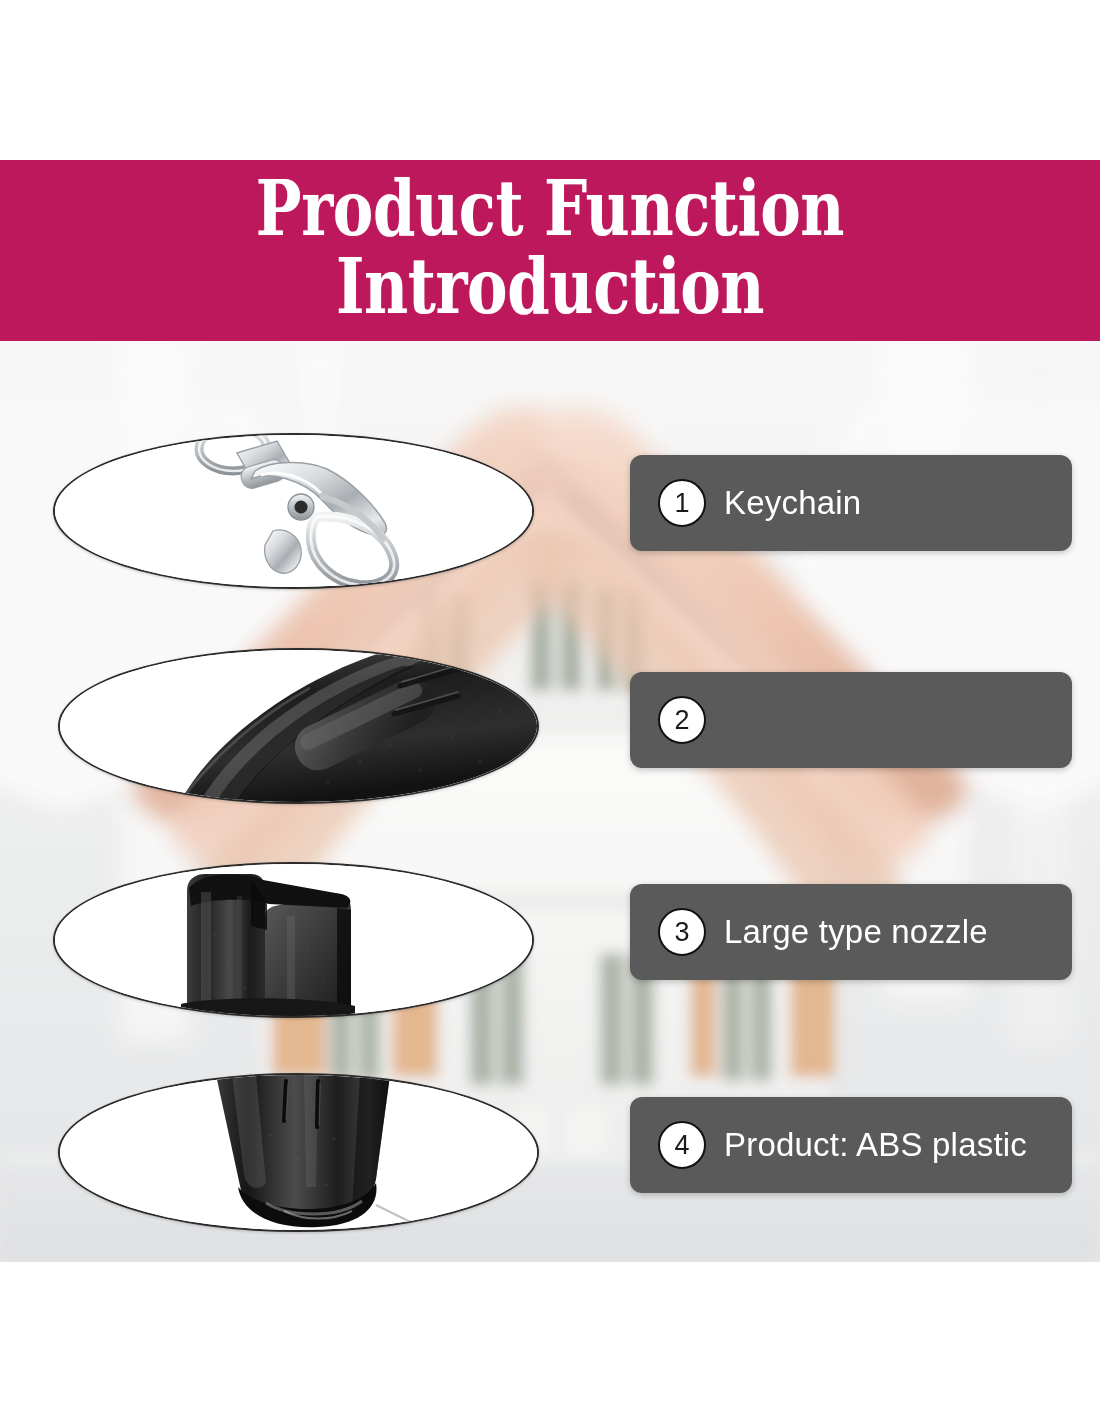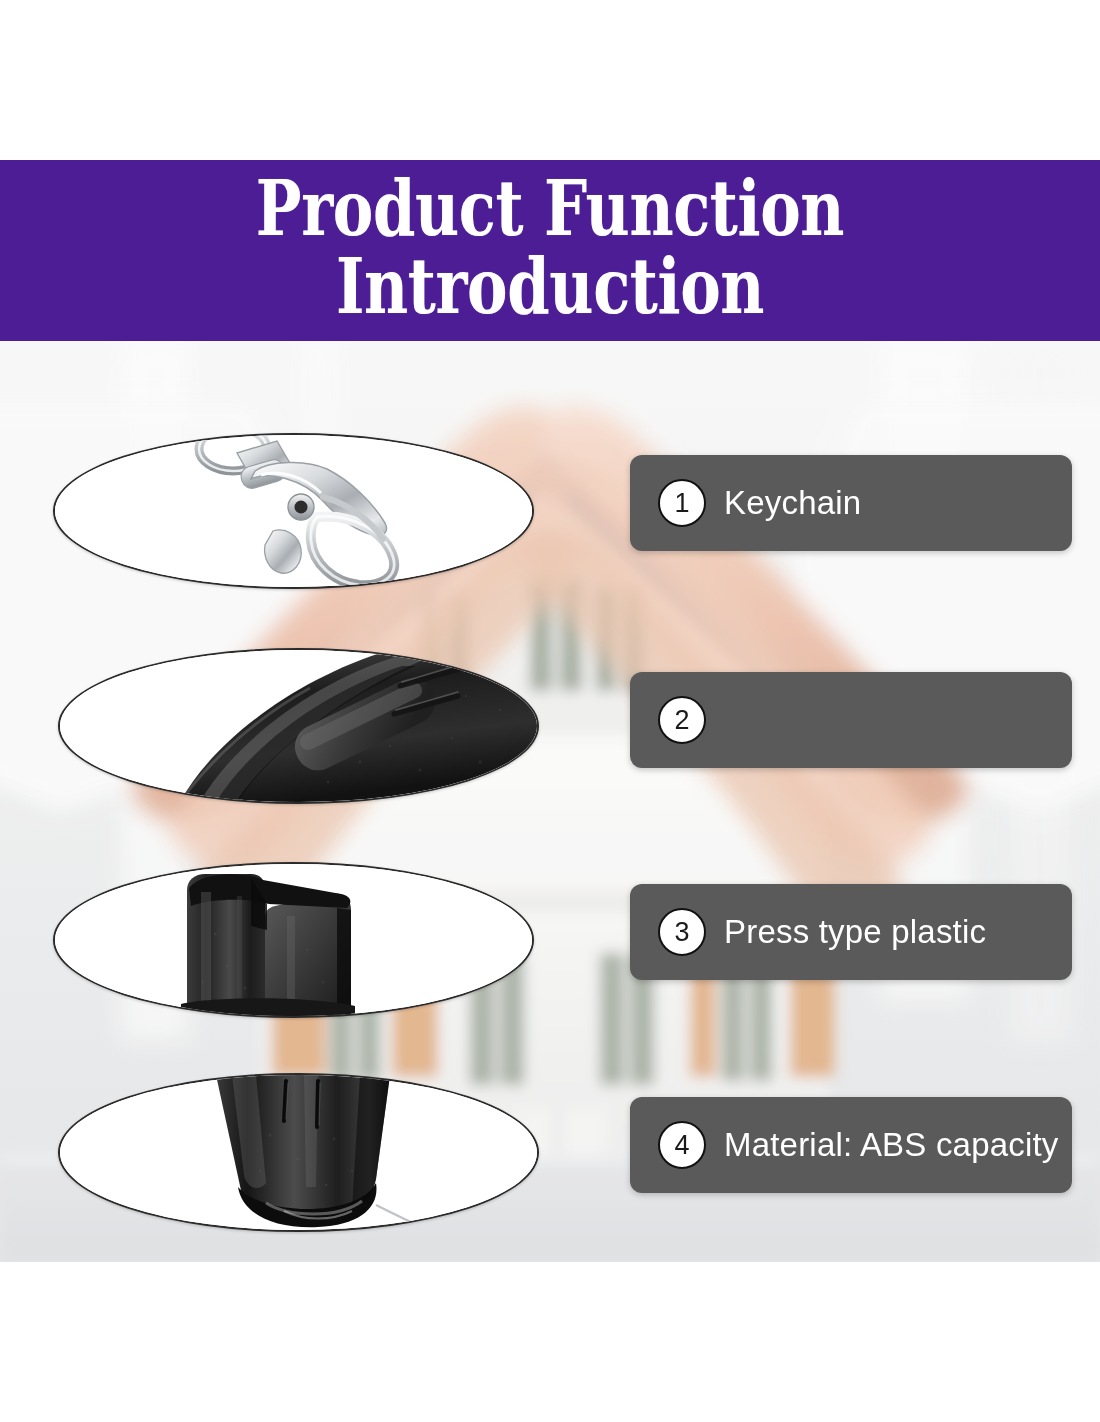--- a/index.html
+++ b/index.html
@@ -7,21 +7,21 @@
     width:1100px;height:1422px;position:relative;overflow:hidden;
     font-family:"Liberation Sans", sans-serif;
   }
 
   
   #page{position:absolute;inset:0;background:#ffffff;}
 
   
   #header{
     position:absolute;left:0;top:160px;width:1100px;height:181px;
-    background:#4c1d95;overflow:hidden;
+    background:#be185d;overflow:hidden;
   }
   #header .title{
     position:absolute;left:0;right:0;top:10px;
     text-align:center;color:#ffffff;
     font-family:"DejaVu Serif","Liberation Serif",serif;
     font-weight:bold;
     font-size:76px;line-height:78px;
     letter-spacing:-0.5px;
     transform:scaleX(0.80);
     transform-origin:center top;
@@ -449,21 +449,21 @@
     <div class="num-circle">1</div>
     <div class="label-text">Keychain</div>
   </div>
 
   <div class="label-box" id="label2">
     <div class="num-circle">2</div>
   </div>
 
   <div class="label-box" id="label3">
     <div class="num-circle">3</div>
-    <div class="label-text">Press type plastic</div>
+    <div class="label-text">Large type nozzle</div>
   </div>
 
   <div class="label-box" id="label4">
     <div class="num-circle">4</div>
-    <div class="label-text">Material: ABS capacity</div>
+    <div class="label-text">Product: ABS plastic</div>
   </div>
 
 </div>
 
 </body></html>

